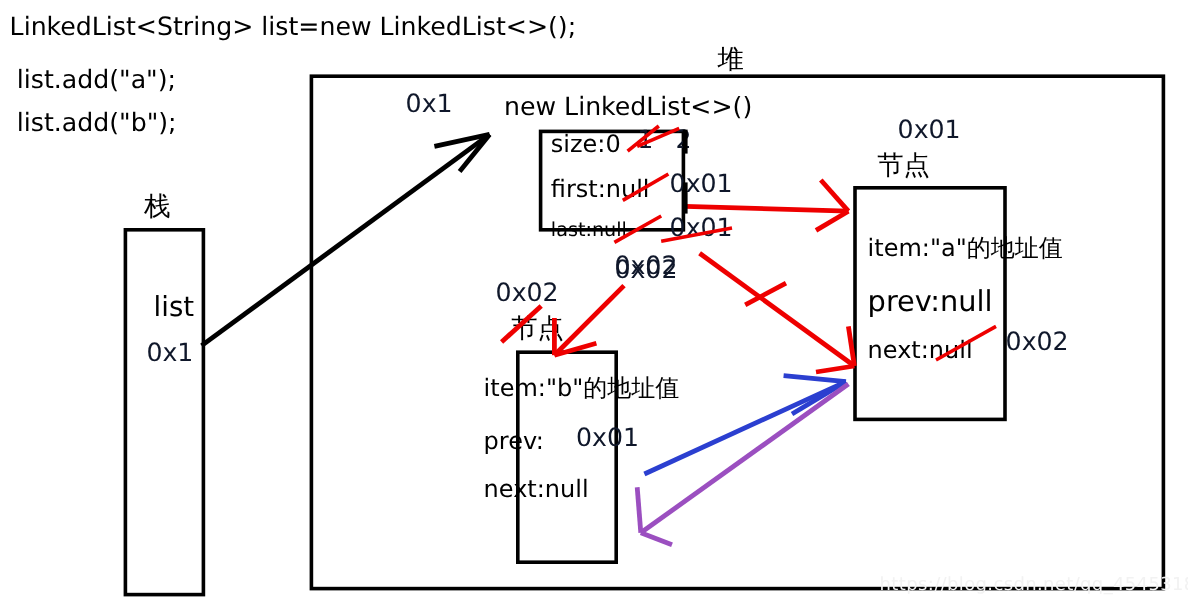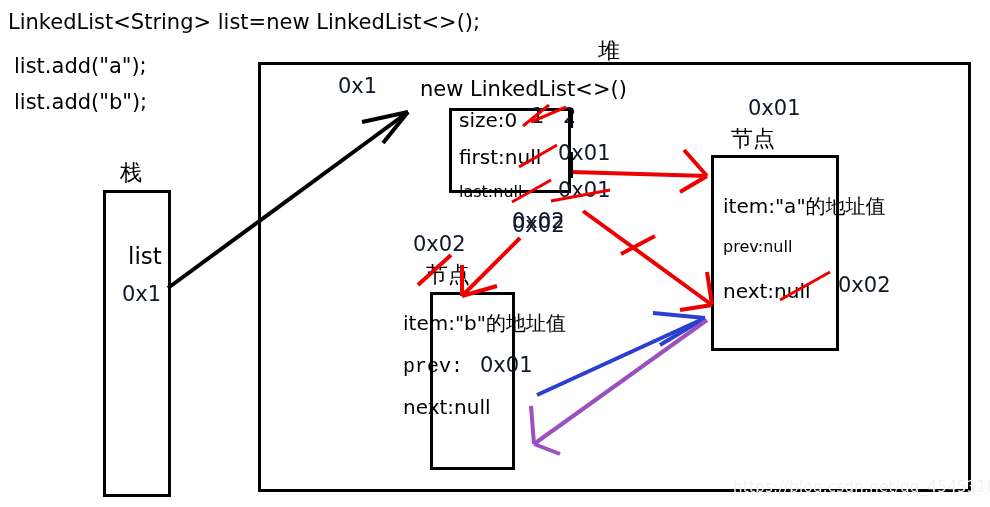--- a/index.html
+++ b/index.html
@@ -89,30 +89,30 @@
   <div class="addr" style="left:558px; top:143px;">0x01</div>
 
   <div class="lbl" style="left:459px; top:184px; font-size:16px;">last:null</div>
   <div class="addr" style="left:558px; top:180px;">0x01</div>
   <div class="addr" style="left:512px; top:211px;">0x02</div>
 
   <div class="addr" style="left:748px; top:98px;">0x01</div>
   <div class="lbl" style="left:731px; top:128px; font-size:22px;">节点</div>
   <div class="box" style="left:711px; top:155px; width:128px; height:196px;"></div>
   <div class="lbl" style="left:723px; top:196px; font-size:20px;">item:"a"的地址值</div>
-  <div class="lbl" style="left:723px; top:239px; font-size:16px;">prev:null</div>
+  <div class="lbl" style="left:723px; top:239px; font-size:24px;">prev:null</div>
   <div class="lbl" style="left:723px; top:281px; font-size:20px;">next:null</div>
   <div class="addr" style="left:838px; top:275px;">0x02</div>
 
   <div class="addr" style="left:413px; top:234px;">0x02</div>
   <div class="addr" style="left:512px; top:215px;">0x02</div>
   <div class="lbl" style="left:426px; top:264px; font-size:22px;">节点</div>
   <div class="box" style="left:430px; top:292px; width:85px; height:178px;"></div>
   <div class="lbl" style="left:403px; top:313px; font-size:20px;">item:"b"的地址值</div>
-  <div class="lbl" style="left:403px; top:357px; font-size:20px;font-family:Liberation Mono, monospace;">prev:</div>
+  <div class="lbl" style="left:403px; top:357px; font-size:20px;">prev:</div>
   <div class="addr" style="left:480px; top:355px;">0x01</div>
   <div class="lbl" style="left:403px; top:397px; font-size:20px;">next:null</div>
 
   <svg class="overlay" viewBox="0 0 990 507" xmlns="http://www.w3.org/2000/svg">
 
     <g>
       <line x1="168" y1="288" x2="408" y2="112" stroke="#000000" stroke-width="4"></line>
       <line x1="408" y1="112" x2="362" y2="122" stroke="#000000" stroke-width="4"></line>
       <line x1="408" y1="112" x2="383" y2="143" stroke="#000000" stroke-width="4"></line>
     </g>

